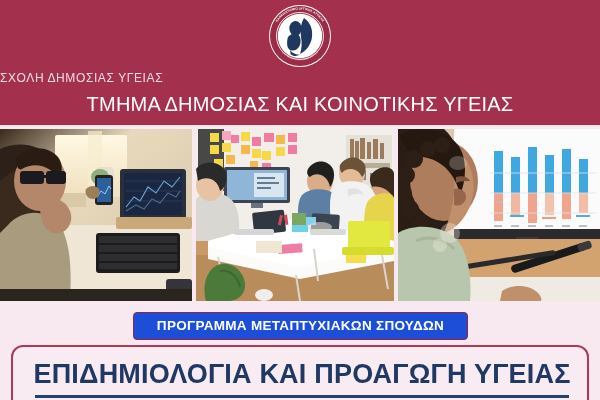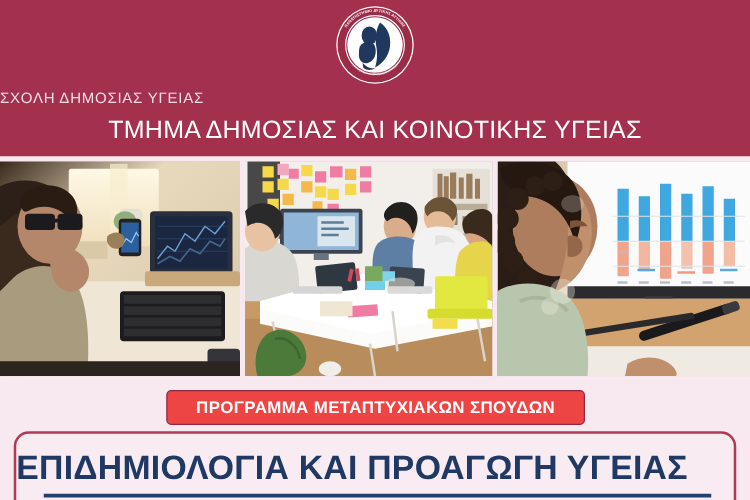--- a/index.html
+++ b/index.html
@@ -93,21 +93,21 @@
     height: 44px;
     background: #f8e9f0;
   }
   .pms-button {
     position: absolute;
     left: 133px;
     top: 312px;
     width: 335px;
     height: 28px;
     box-sizing: border-box;
-    background: #ef4444;
+    background: #1d4ed8;
     border: 1px solid #8d2742;
     border-radius: 4px;
     color: #ffffff;
     font-size: 13.5px;
     font-weight: bold;
     letter-spacing: 0.3px;
     line-height: 26px;
     text-align: center;
     white-space: nowrap;
     cursor: pointer;
@@ -124,21 +124,21 @@
     background: #f8ebf1;
     border: 2px solid #b03a56;
     border-radius: 12px;
     overflow: hidden;
   }
   .program-title {
     position: absolute;
     left: 0;
     top: 12px;
     width: 578px;
-    text-align: left;
+    text-align: center;
     color: #1f3864;
     font-size: 27px;
     font-weight: bold;
     letter-spacing: 0.2px;
     white-space: nowrap;
   }
   .title-underline {
     position: absolute;
     left: 22px;
     top: 48px;

